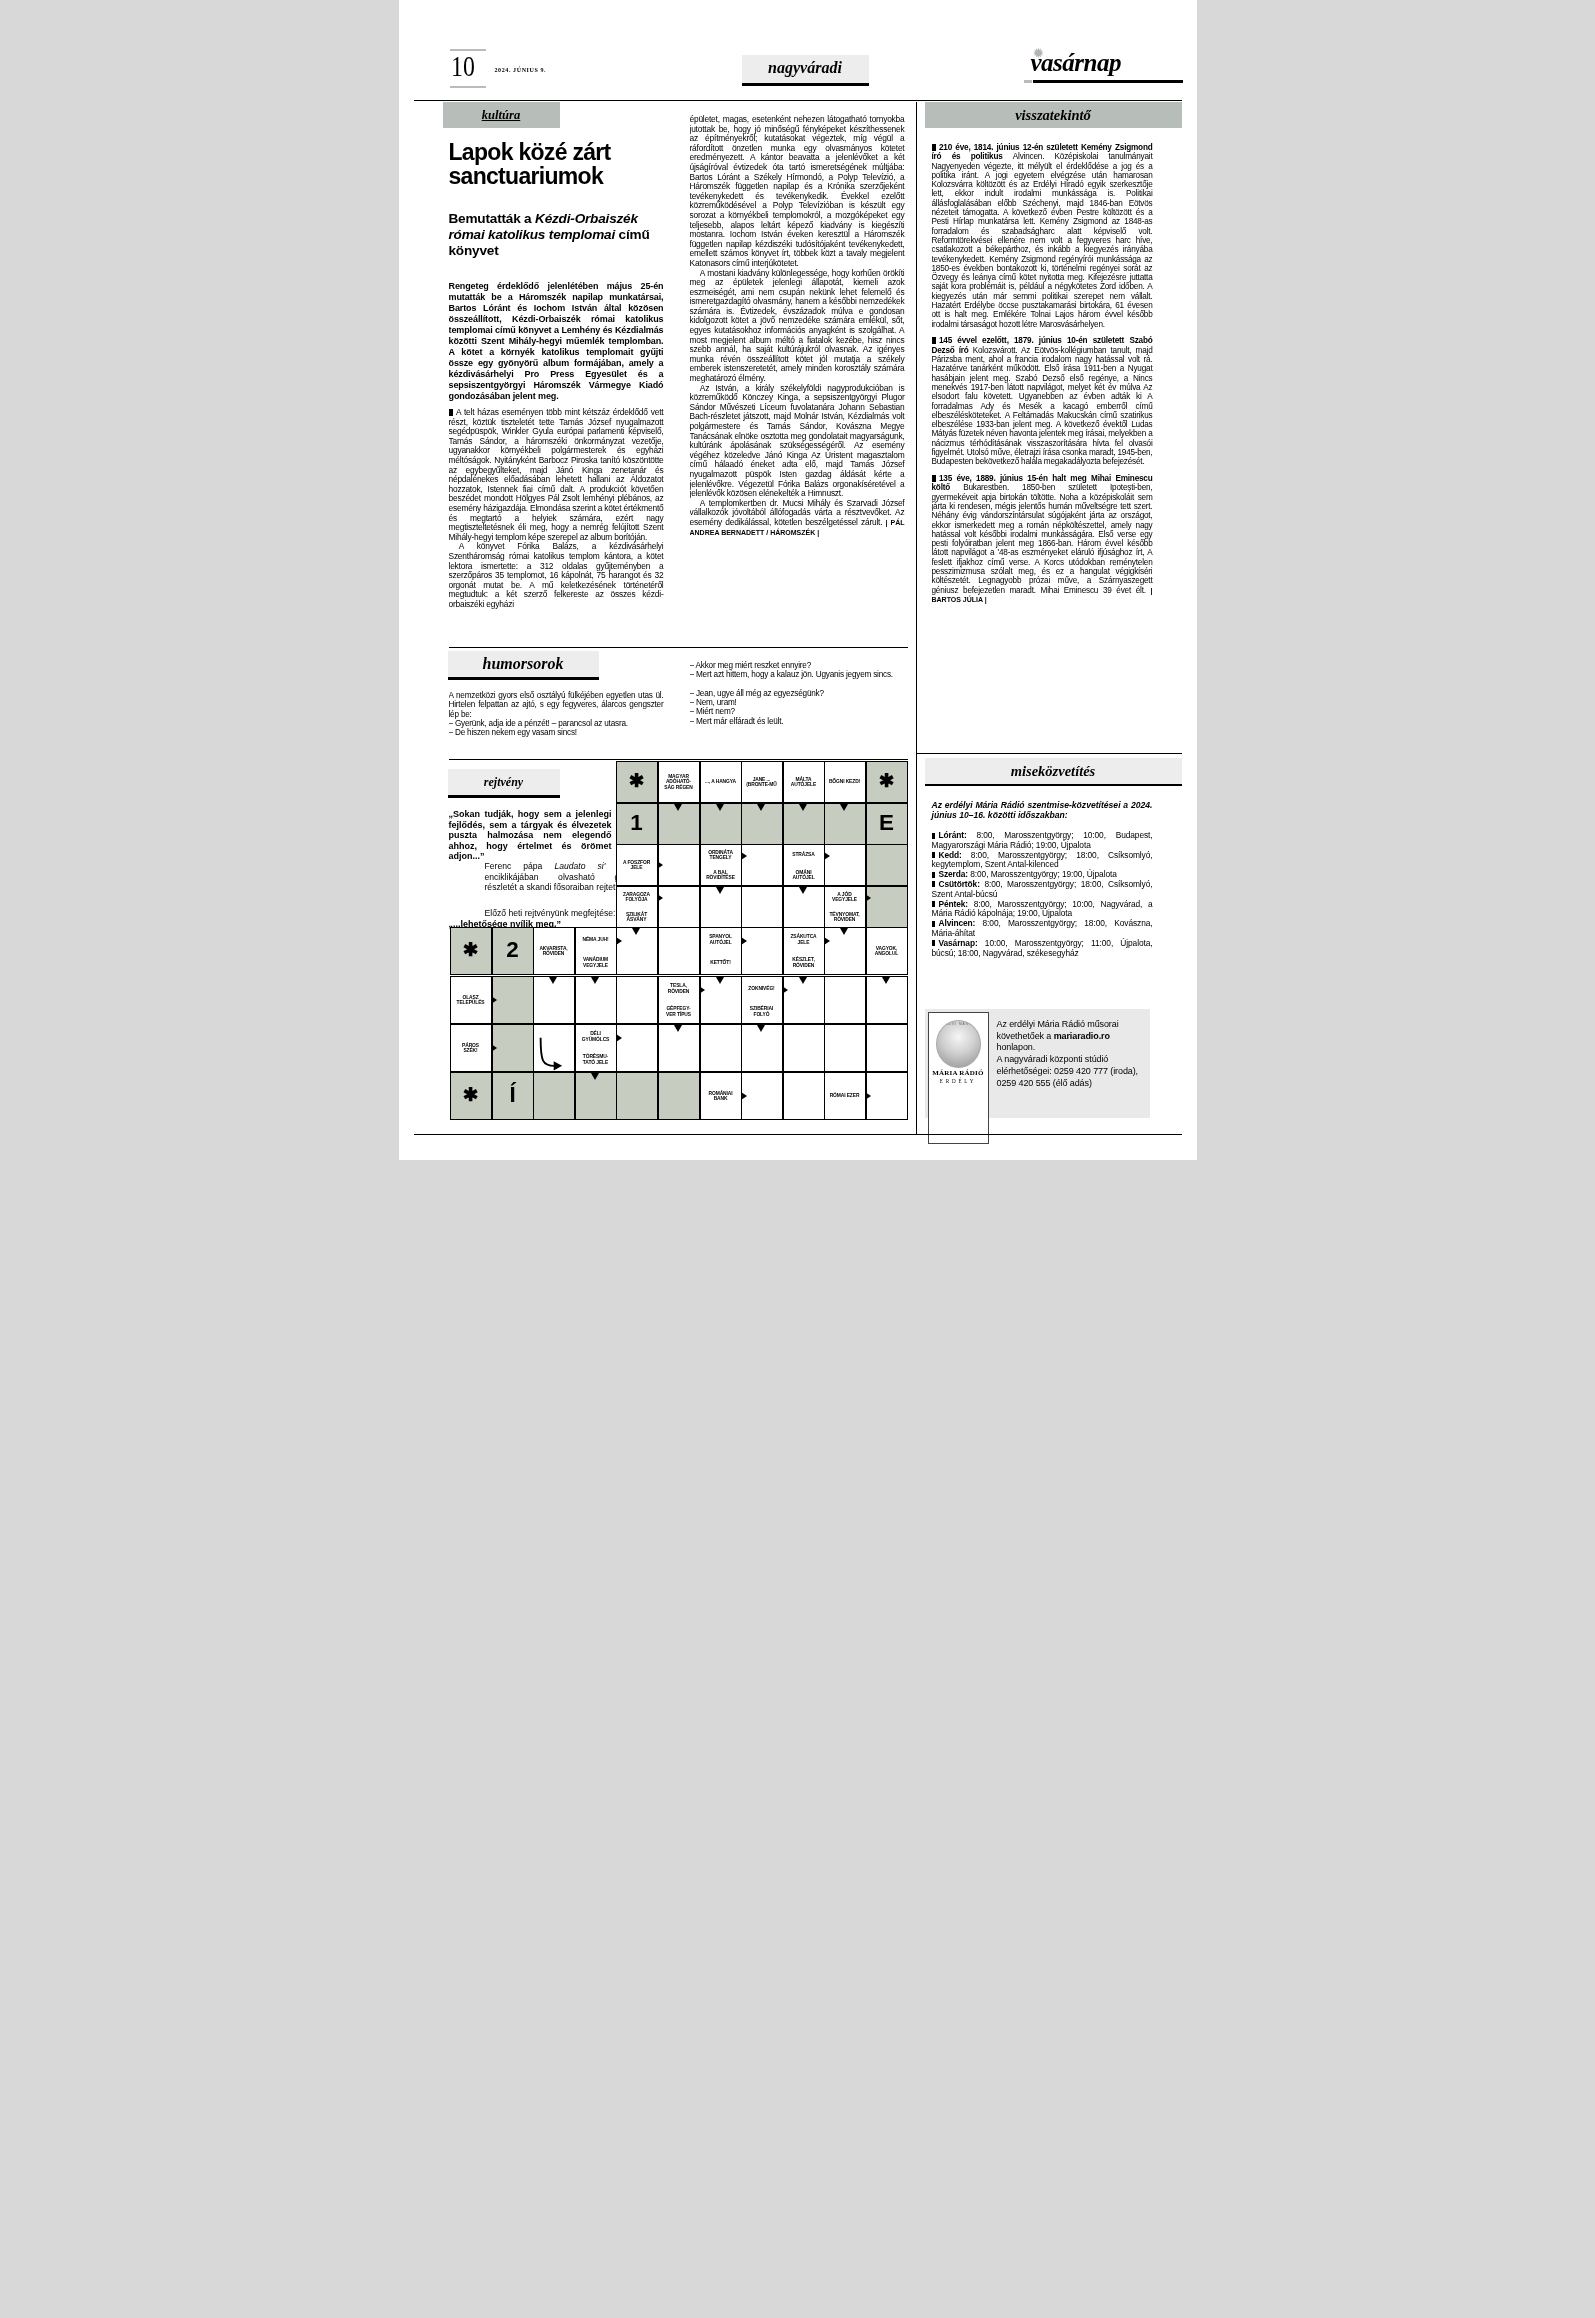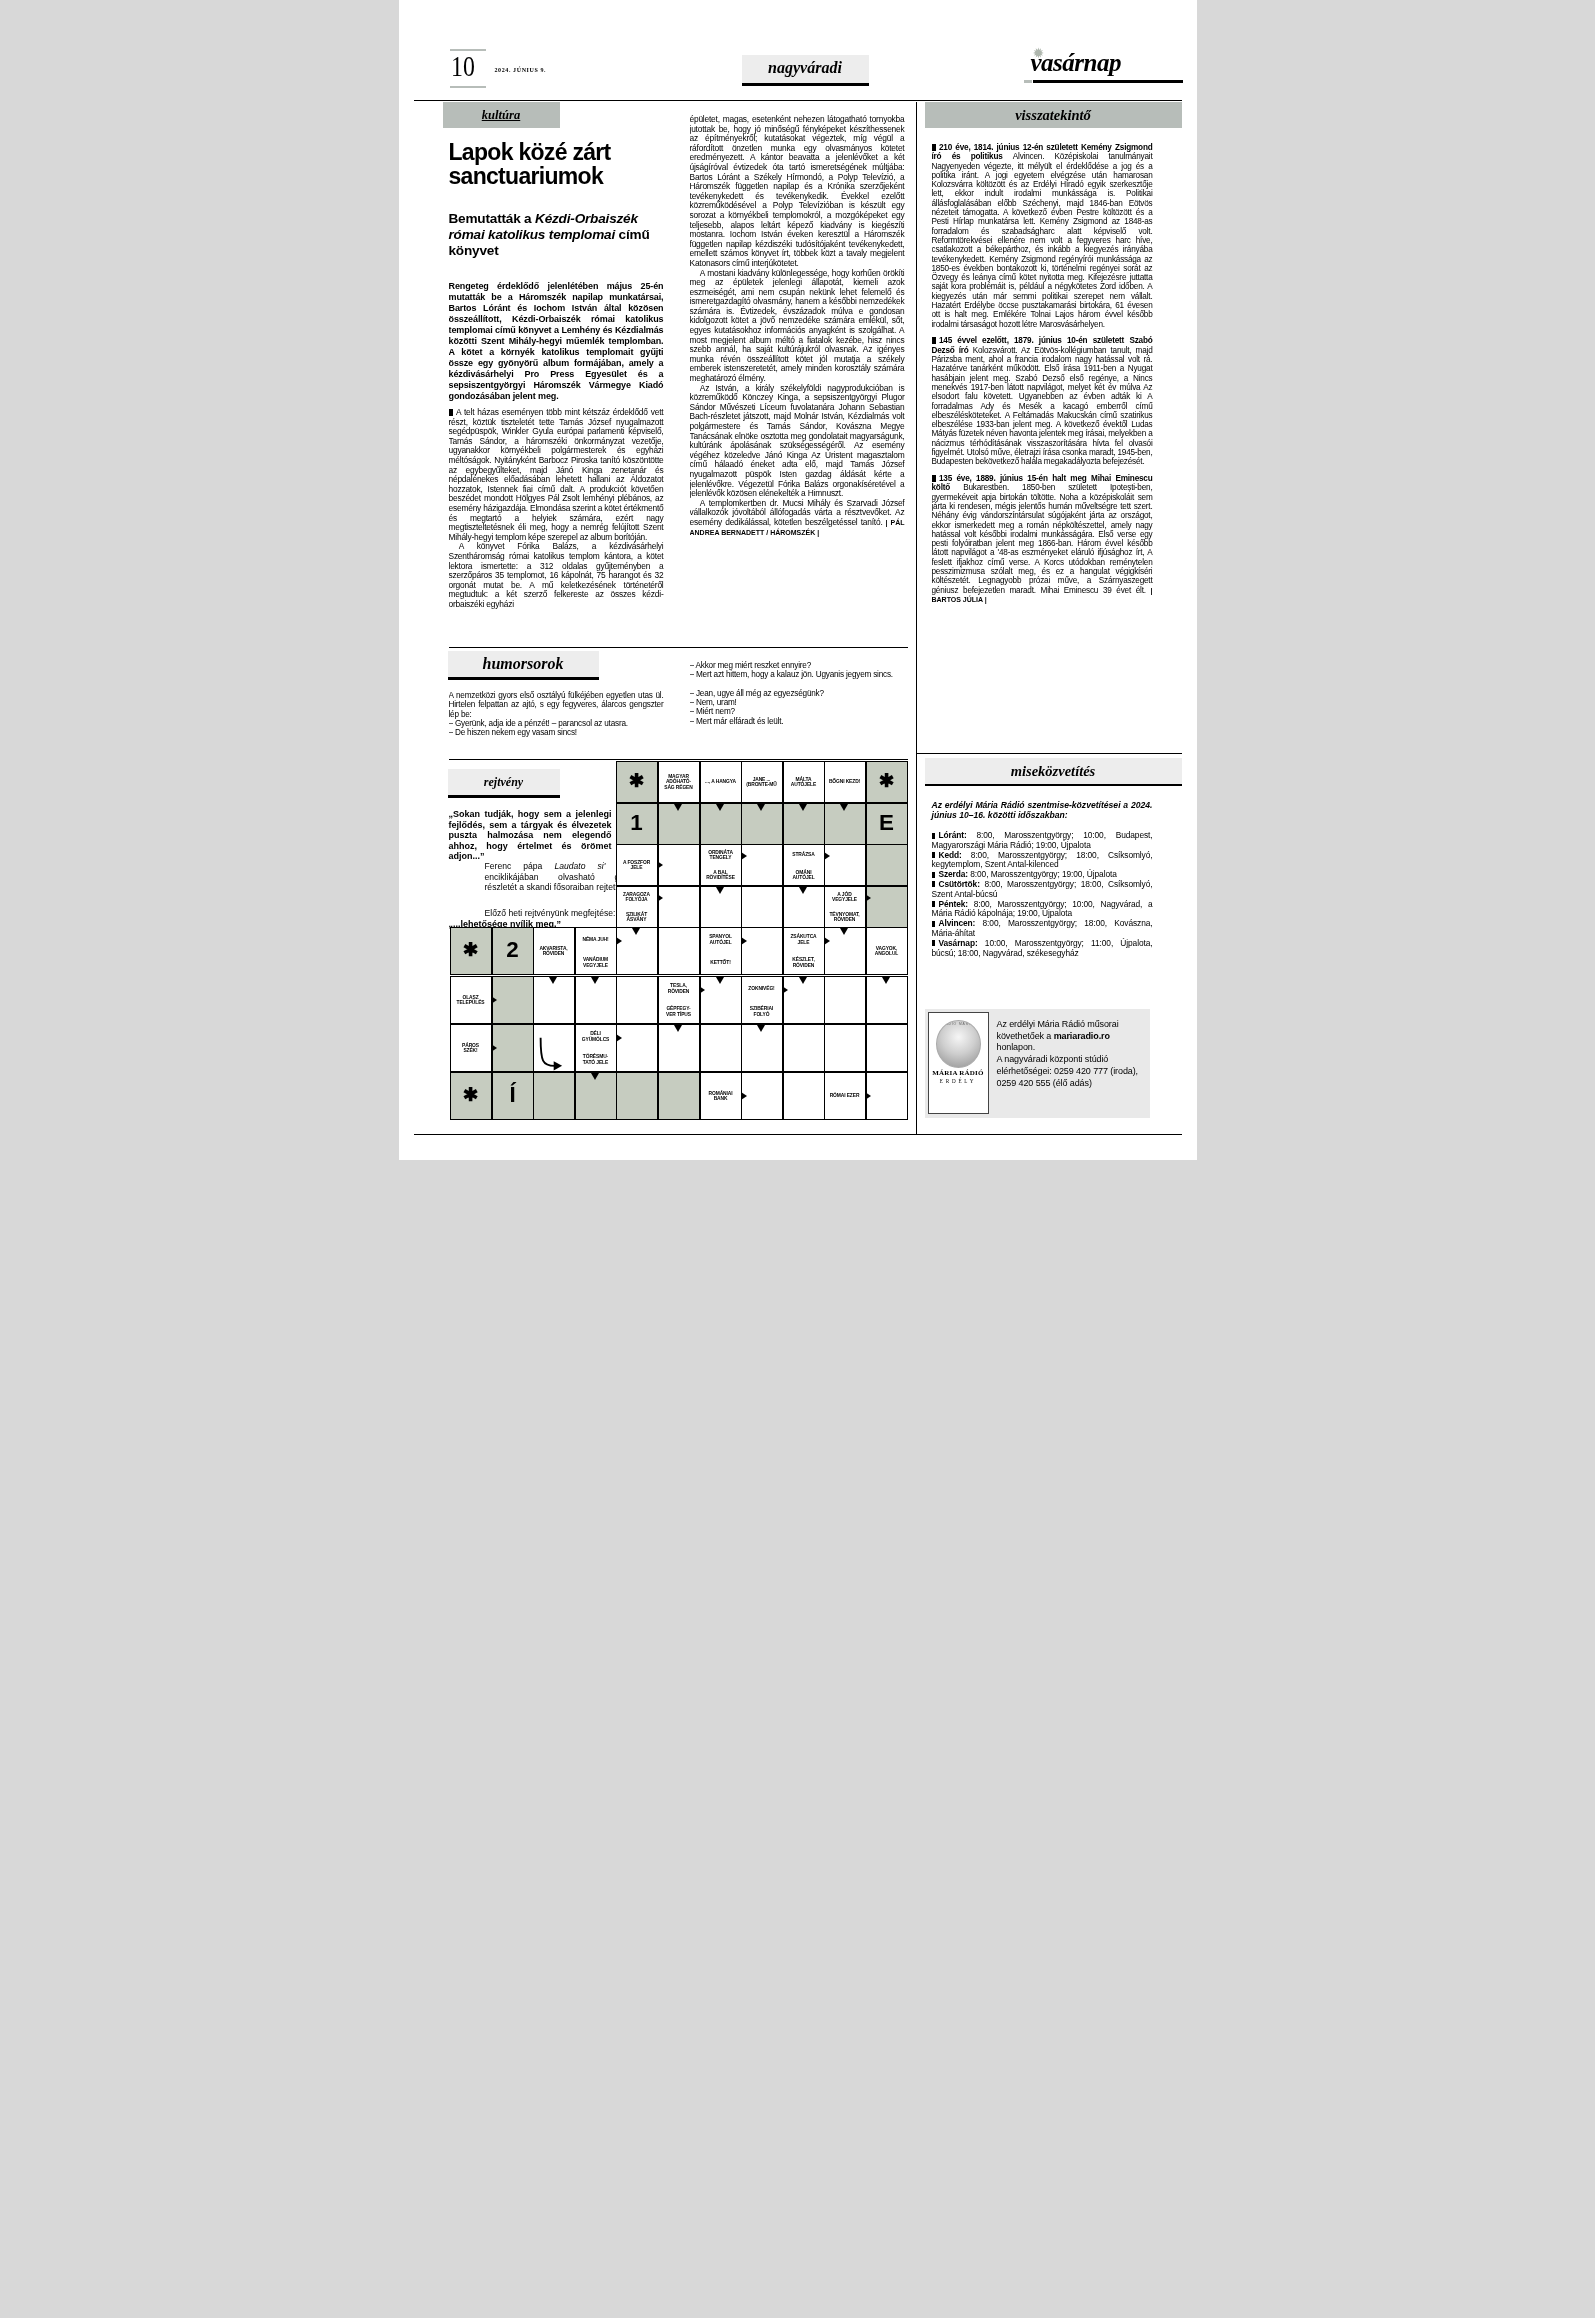--- a/index.html
+++ b/index.html
@@ -98,21 +98,21 @@
 
   <div class="abs bodytxt" style="left:50px;top:408px;width:215px;height:242px;overflow:hidden;">
     <p class="first"><span class="marker"></span><span>A telt házas eseményen több mint kétszáz érdeklődő vett részt, köztük tiszteletét tette Tamás József nyugalmazott segédpüspök, Winkler Gyula európai parlamenti képviselő, Tamás Sándor, a háromszéki önkormányzat vezetője, ugyanakkor környékbeli polgármesterek és egyházi méltóságok. Nyitányként Barbocz Piroska tanító köszöntötte az egybegyűlteket, majd Jánó Kinga zenetanár és népdalénekes előadásában lehetett hallani az Áldozatot hozzatok, Istennek fiai című dalt. A produkciót követően beszédet mondott Hölgyes Pál Zsolt lemhényi plébános, az esemény házigazdája. Elmondása szerint a kötet értékmentő és megtartó a helyiek számára, ezért nagy megtiszteltetésnek éli meg, hogy a nemrég felújított Szent Mihály-hegyi templom képe szerepel az album borítóján.</span></p>
     <p>A könyvet Fórika Balázs, a kézdivásárhelyi Szentháromság római katolikus templom kántora, a kötet lektora ismertette: a 312 oldalas gyűjteményben a szerzőpáros 35 templomot, 16 kápolnát, 75 harangot és 32 orgonát mutat be. A mű keletkezésének történetéről megtudtuk: a két szerző felkereste az összes kézdi-orbaiszéki egyházi</p>
   </div>
 
   <div class="abs bodytxt" style="left:291px;top:115px;width:215px;height:528px;overflow:hidden;">
     <p class="first">épületet, magas, esetenként nehezen látogatható tornyokba jutottak be, hogy jó minőségű fényképeket készíthessenek az építményekről; kutatásokat végeztek, míg végül a ráfordított önzetlen munka egy olvasmányos kötetet eredményezett. A kántor beavatta a jelenlévőket a két újságíróval évtizedek óta tartó ismeretségének múltjába: Bartos Lóránt a Székely Hírmondó, a Polyp Televízió, a Háromszék független napilap és a Krónika szerzőjeként tevékenykedett és tevékenykedik. Évekkel ezelőtt közreműködésével a Polyp Televízióban is készült egy sorozat a környékbeli templomokról, a mozgóképeket egy teljesebb, alapos leltárt képező kiadvány is kiegészíti mostanra. Iochom István éveken keresztül a Háromszék független napilap kézdiszéki tudósítójaként tevékenykedett, emellett számos könyvet írt, többek közt a tavaly megjelent Katonasors című interjúkötetet.</p>
     <p>A mostani kiadvány különlegessége, hogy korhűen örökíti meg az épületek jelenlegi állapotát, kiemeli azok eszmeiségét, ami nem csupán nekünk lehet felemelő és ismeretgazdagító olvasmány, hanem a későbbi nemzedékek számára is. Évtizedek, évszázadok múlva e gondosan kidolgozott kötet a jövő nemzedéke számára emlékül, sőt, egyes kutatásokhoz információs anyagként is szolgálhat. A most megjelent album méltó a fiatalok kezébe, hisz nincs szebb annál, ha saját kultúrájukról olvasnak. Az igényes munka révén összeállított kötet jól mutatja a székely emberek istenszeretetét, amely minden korosztály számára meghatározó élmény.</p>
     <p>Az István, a király székelyföldi nagyprodukcióban is közreműködő Könczey Kinga, a sepsiszentgyörgyi Plugor Sándor Művészeti Líceum fuvolatanára Johann Sebastian Bach-részletet játszott, majd Molnár István, Kézdialmás volt polgármestere és Tamás Sándor, Kovászna Megye Tanácsának elnöke osztotta meg gondolatait magyarságunk, kultúránk ápolásának szükségességéről. Az esemény végéhez közeledve Jánó Kinga Az Úristent magasztalom című hálaadó éneket adta elő, majd Tamás József nyugalmazott püspök Isten gazdag áldását kérte a jelenlévőkre. Végezetül Fórika Balázs orgonakíséretével a jelenlévők közösen elénekelték a Himnuszt.</p>
-    <p><span>A templomkertben dr. Mucsi Mihály és Szarvadi József vállalkozók jóvoltából állófogadás várta a résztvevőket. Az esemény dedikálással, kötetlen beszélgetéssel tanító. </span><span class="credit">| PÁL ANDREA BERNADETT / HÁROMSZÉK |</span></p>
+    <p><span>A templomkertben dr. Mucsi Mihály és Szarvadi József vállalkozók jóvoltából állófogadás várta a résztvevőket. Az esemény dedikálással, kötetlen beszélgetéssel zárult. </span><span class="credit">| PÁL ANDREA BERNADETT / HÁROMSZÉK |</span></p>
   </div>
 
   <div class="abs bodytxt" style="left:533px;top:143px;width:221px;height:606px;overflow:hidden;font-size:8.2px;line-height:9.3px;">
     <p class="first" style="margin-bottom:7.5px;"><span class="marker"></span><span class="vlead">210 éve, 1814. június 12-én született Kemény Zsigmond író és politikus </span><span>Alvincen. Középiskolai tanulmányait Nagyenyeden végezte, itt mélyült el érdeklődése a jog és a politika iránt. A jogi egyetem elvégzése után hamarosan Kolozsvárra költözött és az Erdélyi Híradó egyik szerkesztője lett, ekkor indult irodalmi munkássága is. Politikai állásfoglalásában előbb Széchenyi, majd 1846-ban Eötvös nézeteit támogatta. A következő évben Pestre költözött és a Pesti Hírlap munkatársa lett. Kemény Zsigmond az 1848-as forradalom és szabadságharc alatt képviselő volt. Reformtörekvései ellenére nem volt a fegyveres harc híve, csatlakozott a békepárthoz, és inkább a kiegyezés irányába tevékenykedett. Kemény Zsigmond regényírói munkássága az 1850-es években bontakozott ki, történelmi regényei sorát az Özvegy és leánya című kötet nyitotta meg. Kifejezésre juttatta saját kora problémáit is, például a négykötetes Zord időben. A kiegyezés után már semmi politikai szerepet nem vállalt. Hazatért Erdélybe öccse pusztakamarási birtokára, 61 évesen ott is halt meg. Emlékére Tolnai Lajos három évvel később irodalmi társaságot hozott létre Marosvásárhelyen.</span></p>
     <p class="first" style="margin-bottom:7.5px;"><span class="marker"></span><span class="vlead">145 évvel ezelőtt, 1879. június 10-én született Szabó Dezső író </span><span>Kolozsvárott. Az Eötvös-kollégiumban tanult, majd Párizsba ment, ahol a francia irodalom nagy hatással volt rá. Hazatérve tanárként működött. Első írása 1911-ben a Nyugat hasábjain jelent meg. Szabó Dezső első regénye, a Nincs menekvés 1917-ben látott napvilágot, melyet két év múlva Az elsodort falu követett. Ugyanebben az évben adták ki A forradalmas Ady és Mesék a kacagó emberről című elbeszélésköteteket. A Feltámadás Makucskán című szatirikus elbeszélése 1933-ban jelent meg. A következő évektől Ludas Mátyás füzetek néven havonta jelentek meg írásai, melyekben a nácizmus térhódításának visszaszorítására hívta fel olvasói figyelmét. Utolsó műve, életrajzi írása csonka maradt, 1945-ben, Budapesten bekövetkező halála megakadályozta befejezését.</span></p>
     <p class="first"><span class="marker"></span><span class="vlead">135 éve, 1889. június 15-én halt meg Mihai Eminescu költő </span><span>Bukarestben. 1850-ben született Ipotești-ben, gyermekéveit apja birtokán töltötte. Noha a középiskoláit sem járta ki rendesen, mégis jelentős humán műveltségre tett szert. Néhány évig vándorszíntársulat súgójaként járta az országot, ekkor ismerkedett meg a román népköltészettel, amely nagy hatással volt későbbi irodalmi munkásságára. Első verse egy pesti folyóiratban jelent meg 1866-ban. Három évvel később látott napvilágot a '48-as eszményeket eláruló ifjúsághoz írt, A feslett ifjakhoz című verse. A Korcs utódokban reménytelen pesszimizmusa szólalt meg, és ez a hangulat végigkíséri költészetét. Legnagyobb prózai műve, a Szárnyaszegett géniusz befejezetlen maradt. Mihai Eminescu 39 évet élt. </span><span class="credit">| BARTOS JÚLIA |</span></p>
   </div>
 
   <div class="abs rule" style="left:50px;top:647px;width:459px;height:1.4px;"></div>
   <div class="abs panel" style="left:49px;top:651px;width:151px;height:26px;display:flex;align-items:center;justify-content:center;">
@@ -382,21 +382,21 @@
     <div><span class="marker"></span><b>Lóránt:</b><span> 8:00, Marosszentgyörgy; 10:00, Budapest, Magyarországi Mária Rádió; 19:00, Újpalota</span></div>
     <div><span class="marker"></span><b>Kedd:</b><span> 8:00, Marosszentgyörgy; 18:00, Csíksomlyó, kegytemplom, Szent Antal-kilenced</span></div>
     <div><span class="marker"></span><b>Szerda:</b><span> 8:00, Marosszentgyörgy; 19:00, Újpalota</span></div>
     <div><span class="marker"></span><b>Csütörtök:</b><span> 8:00, Marosszentgyörgy; 18:00, Csíksomlyó, Szent Antal-búcsú</span></div>
     <div><span class="marker"></span><b>Péntek:</b><span> 8:00, Marosszentgyörgy; 10:00, Nagyvárad, a Mária Rádió kápolnája; 19:00, Újpalota</span></div>
     <div><span class="marker"></span><b>Alvincen:</b><span> 8:00, Marosszentgyörgy; 18:00, Kovászna, Mária-áhítat</span></div>
     <div><span class="marker"></span><b>Vasárnap:</b><span> 10:00, Marosszentgyörgy; 11:00, Újpalota, búcsú; 18:00, Nagyvárad, székesegyház</span></div>
   </div>
 
   <div class="abs" style="left:526px;top:1009px;width:225px;height:109px;background:#e9e9e9;"></div>
-  <div class="abs" id="radio-logo" style="left:529px;top:1012px;width:61px;height:102px;">
+  <div class="abs" id="radio-logo" style="left:529px;top:1012px;width:61px;height:132px;">
     <div id="logo-oval">
       <div id="logo-ring">RADIO MARIA</div>
     </div>
     <div id="logo-title">MÁRIA RÁDIÓ</div>
     <div id="logo-region">ERDÉLY</div>
   </div>
   <div class="abs" style="left:598px;top:1019px;width:149px;font-size:9px;line-height:11.7px;letter-spacing:-0.1px;">
     <div><span>Az erdélyi Mária Rádió műsorai követhetőek a </span><b>mariaradio.ro</b><span> honlapon.</span></div>
     <div>A nagyváradi központi stúdió elérhetőségei: 0259 420 777 (iroda), 0259 420 555 (élő adás)</div>
   </div>

